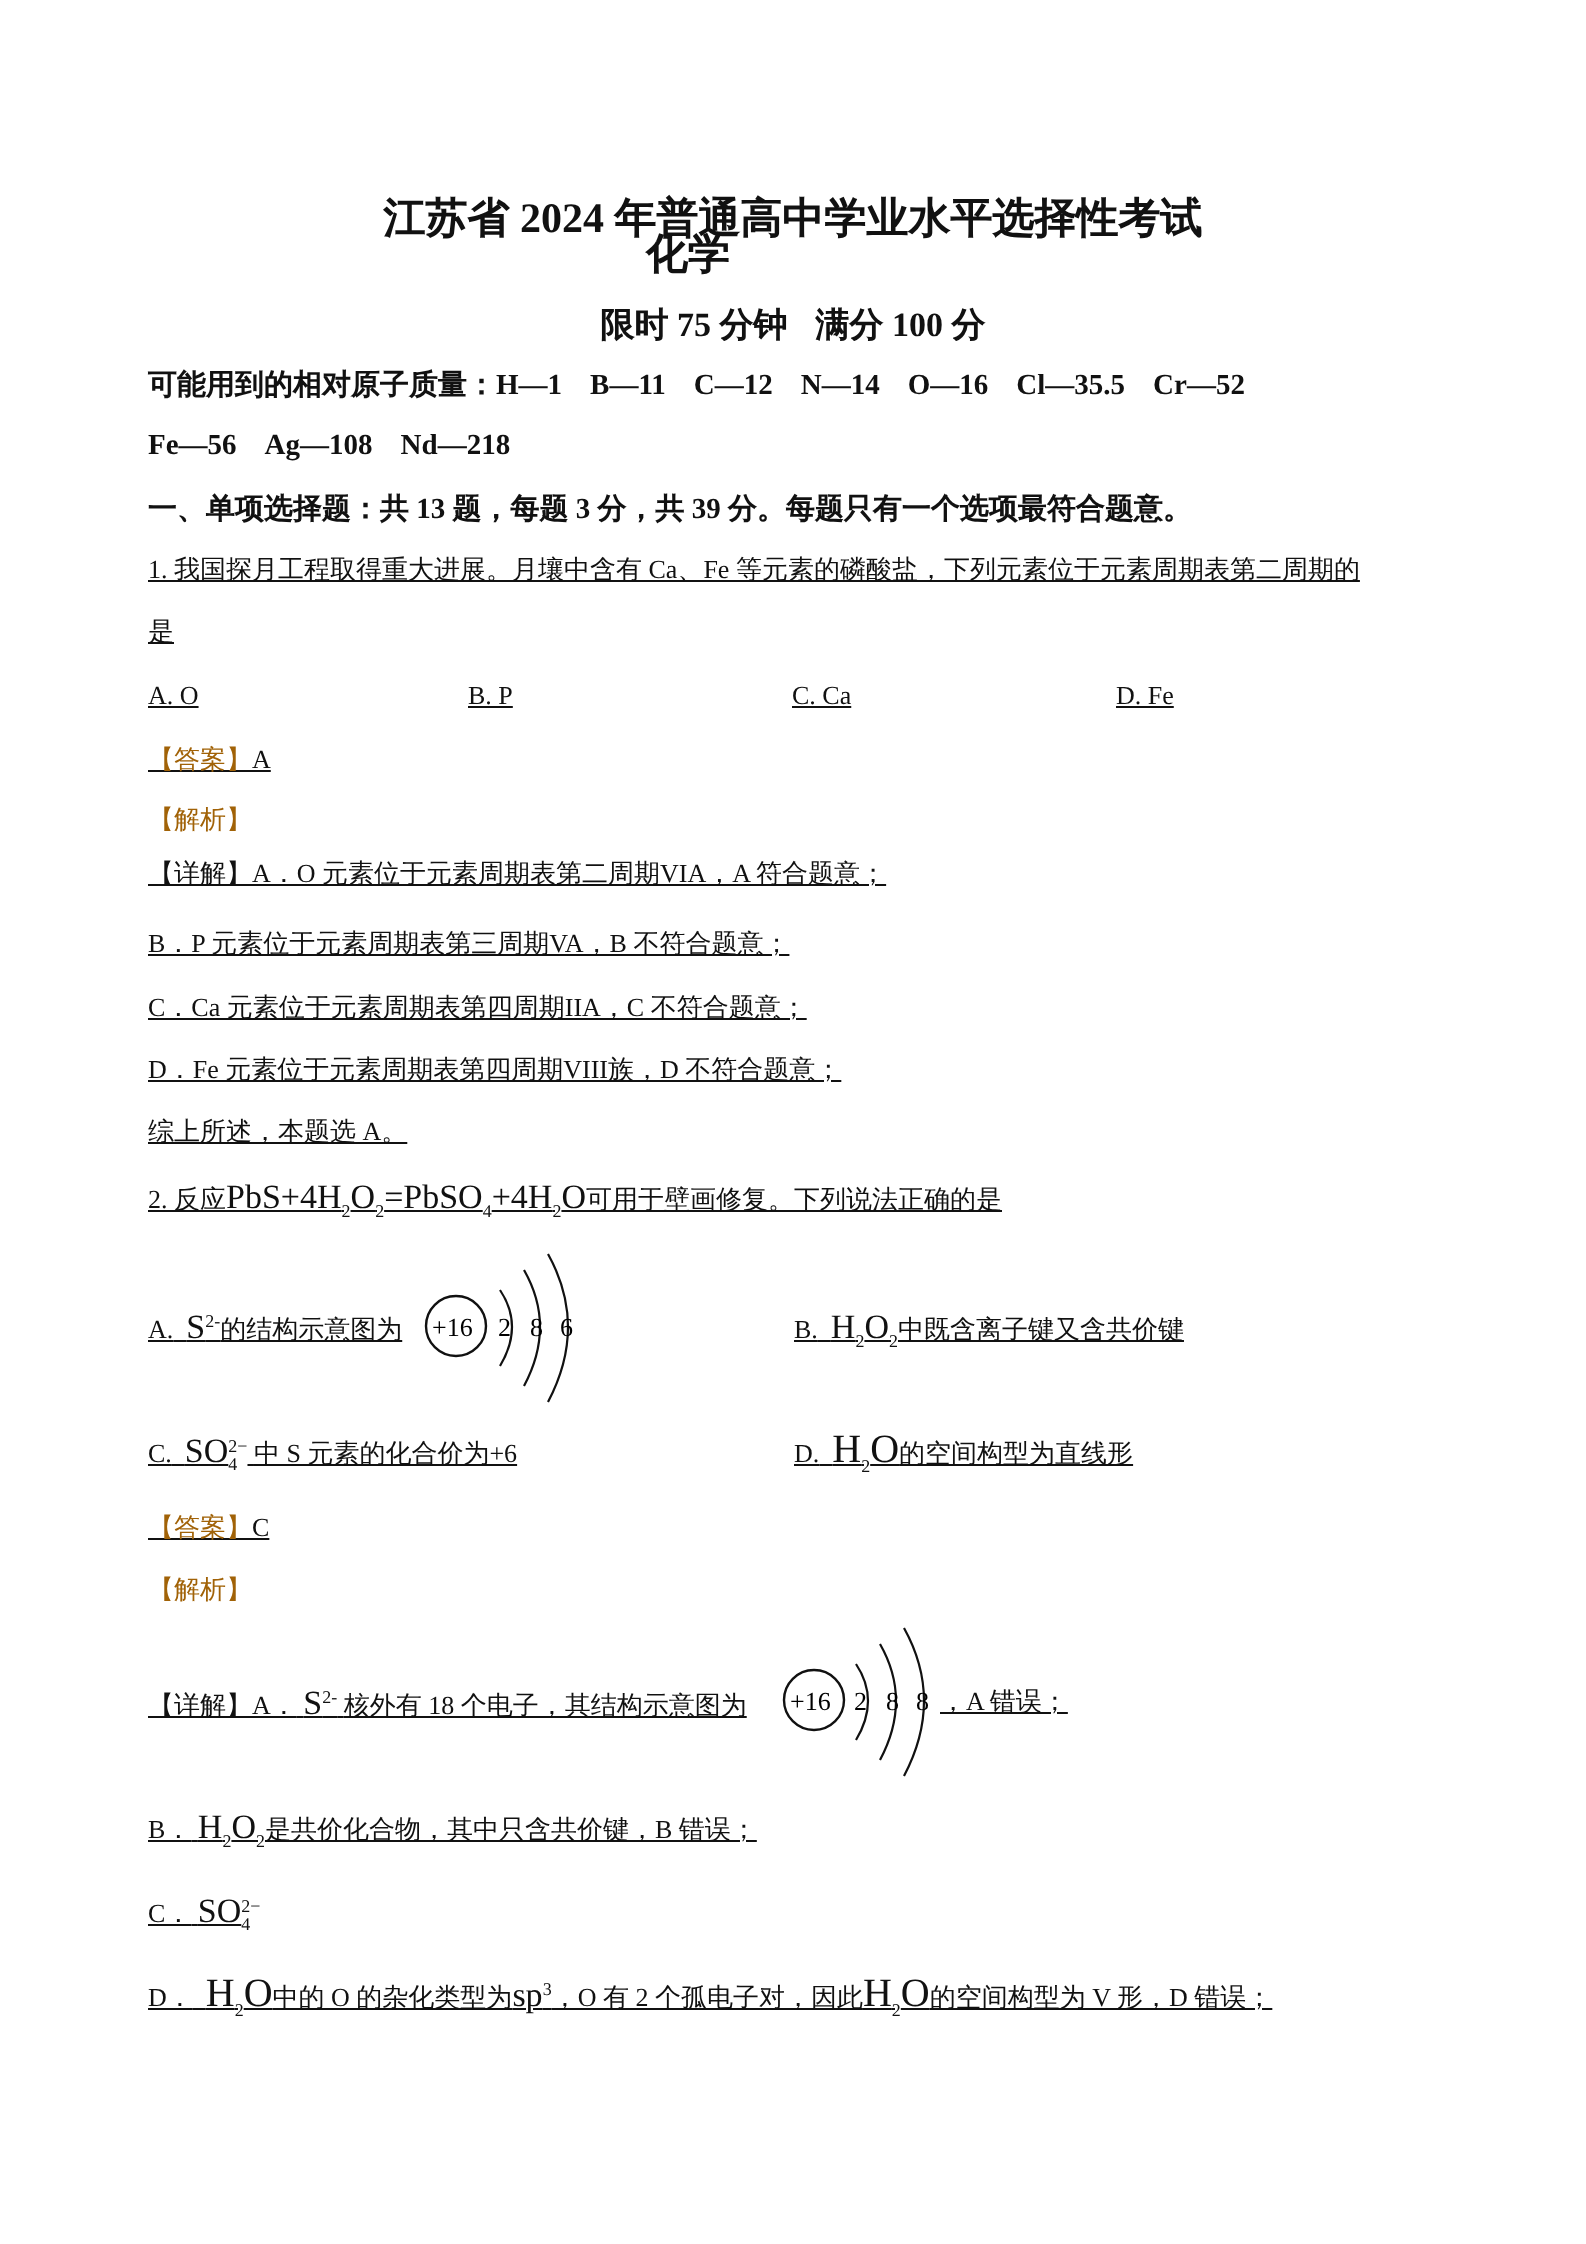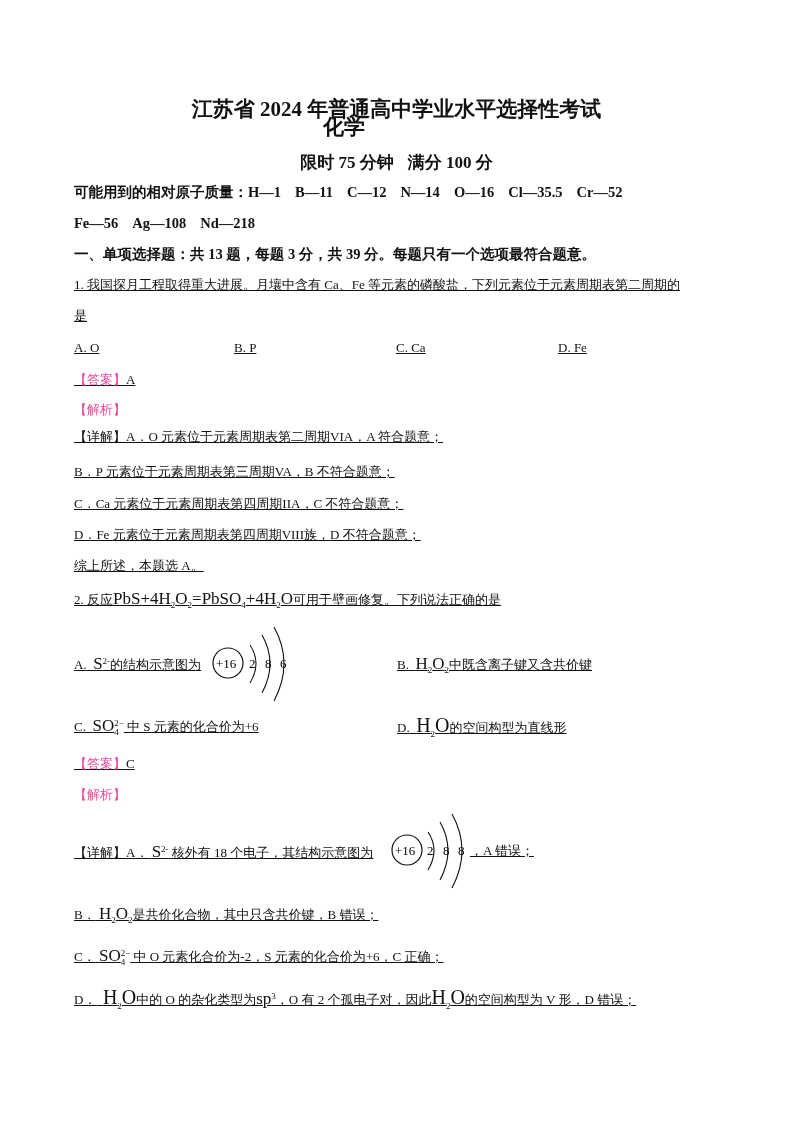--- a/index.html
+++ b/index.html
@@ -4,21 +4,21 @@
 <style>
   html, body { margin: 0; padding: 0; background: #ffffff; }
   body { width: 793px; height: 1122px; position: relative; overflow: hidden;
          font-family: "Liberation Serif", "DejaVu Serif", serif; color: #111; }
   .abs { position: absolute; white-space: nowrap; }
   .title { font-weight: bold; font-size: 21px; left: 0; width: 793px; text-align: center; margin-top: 23px; }
   .subtitle { font-weight: bold; font-size: 21px; left: 0; width: 688px; text-align: center; }
   .meta { font-weight: bold; font-size: 17px; left: 0; width: 793px; text-align: center; }
   .bold14 { font-weight: bold; font-size: 14.5px; }
   .txt { font-size: 13px; text-decoration: underline; }
-  .label { color: #ec4899; font-size: 13px; }
+  .label { color: #a16207; font-size: 13px; }
   .big { font-size: 17px; }
   sub, sup { font-size: 9px; line-height: 0; }
   .sp { display: inline-block; width: 14px; }
 </style>
 </head>
 <body>
 
 <div class="abs title" style="top:72px;">江苏省 2024 年普通高中学业水平选择性考试</div>
 <div class="abs subtitle" style="top:113px;">化学</div>
 <div class="abs meta" style="top:151px;">
@@ -97,17 +97,17 @@
   <text x="37" y="43" font-size="13" font-family="Liberation Serif, serif">2</text>
   <text x="53" y="43" font-size="13" font-family="Liberation Serif, serif">8</text>
   <text x="68" y="43" font-size="13" font-family="Liberation Serif, serif">8</text>
 </svg>
 <div class="abs txt" style="top:842px; left:470px;">，A 错误；</div>
 
 <div class="abs txt" style="top:904px; left:74px;">
   <span>B．</span>&nbsp;<span class="big"><span>H</span><sub>2</sub><span>O</span><sub>2</sub></span><span>是共价化合物，其中只含共价键，B 错误；</span>
 </div>
 <div class="abs txt" style="top:946px; left:74px;">
-  <span>C．</span>&nbsp;<span class="big">SO</span><span style="display:inline-block; vertical-align:middle; line-height:9px; font-size:9px;"><span style="display:block;">2−</span><span style="display:block;">4</span></span> <span>中 O 元素化合价为-2，S 元素的化合价为+6，C 正确；</span>
+  <span>C．</span>&nbsp;<span class="big">SO</span><span style="display:inline-block; vertical-align:middle; line-height:9px; font-size:9px;"><span style="display:block;">2−</span><span style="display:block;">4</span></span> 
 </div>
 <div class="abs txt" style="top:986px; left:74px;">
   <span>D．</span>&nbsp;&nbsp;<span style="font-size:20px;text-align:right;"><span>H</span><sub>2</sub><span>O</span></span><span>中的 O 的杂化类型为</span><span class="big">sp</span><sup>3</sup><span>，O 有 2 个孤电子对，因此</span><span style="font-size:20px;"><span>H</span><sub>2</sub><span>O</span></span><span>的空间构型为 V 形，D 错误；</span>
 </div>
 
 </body></html>

